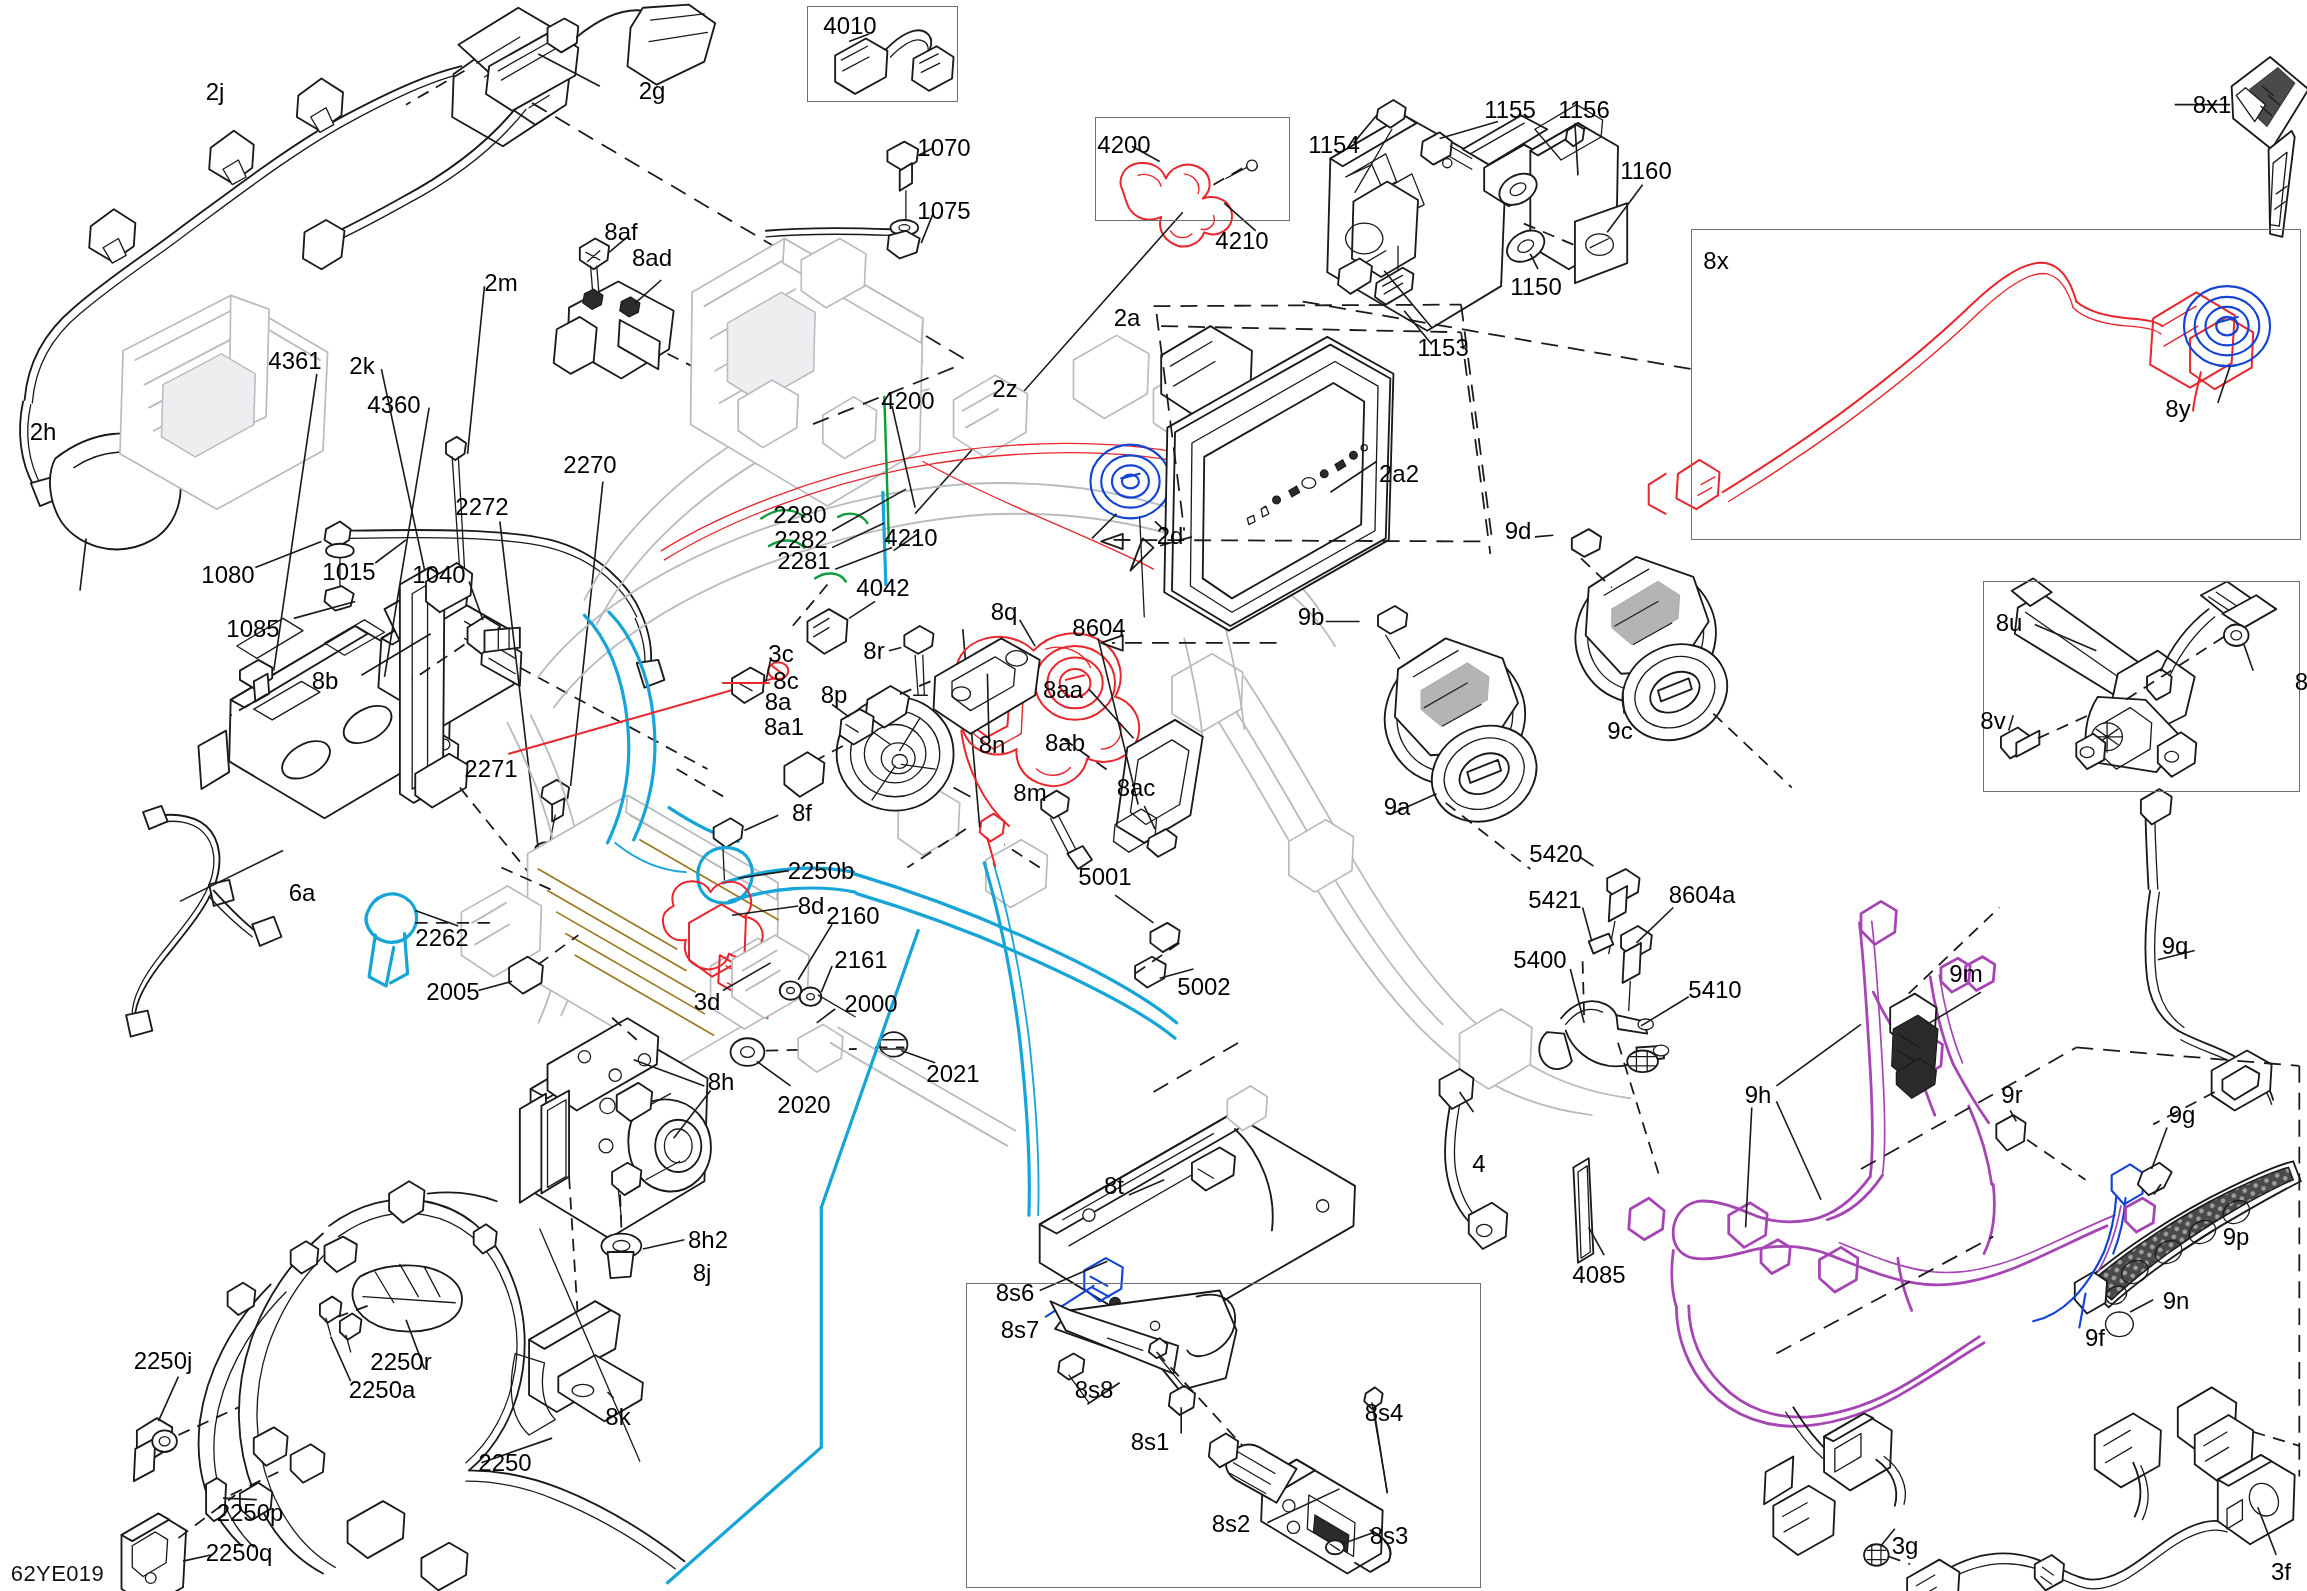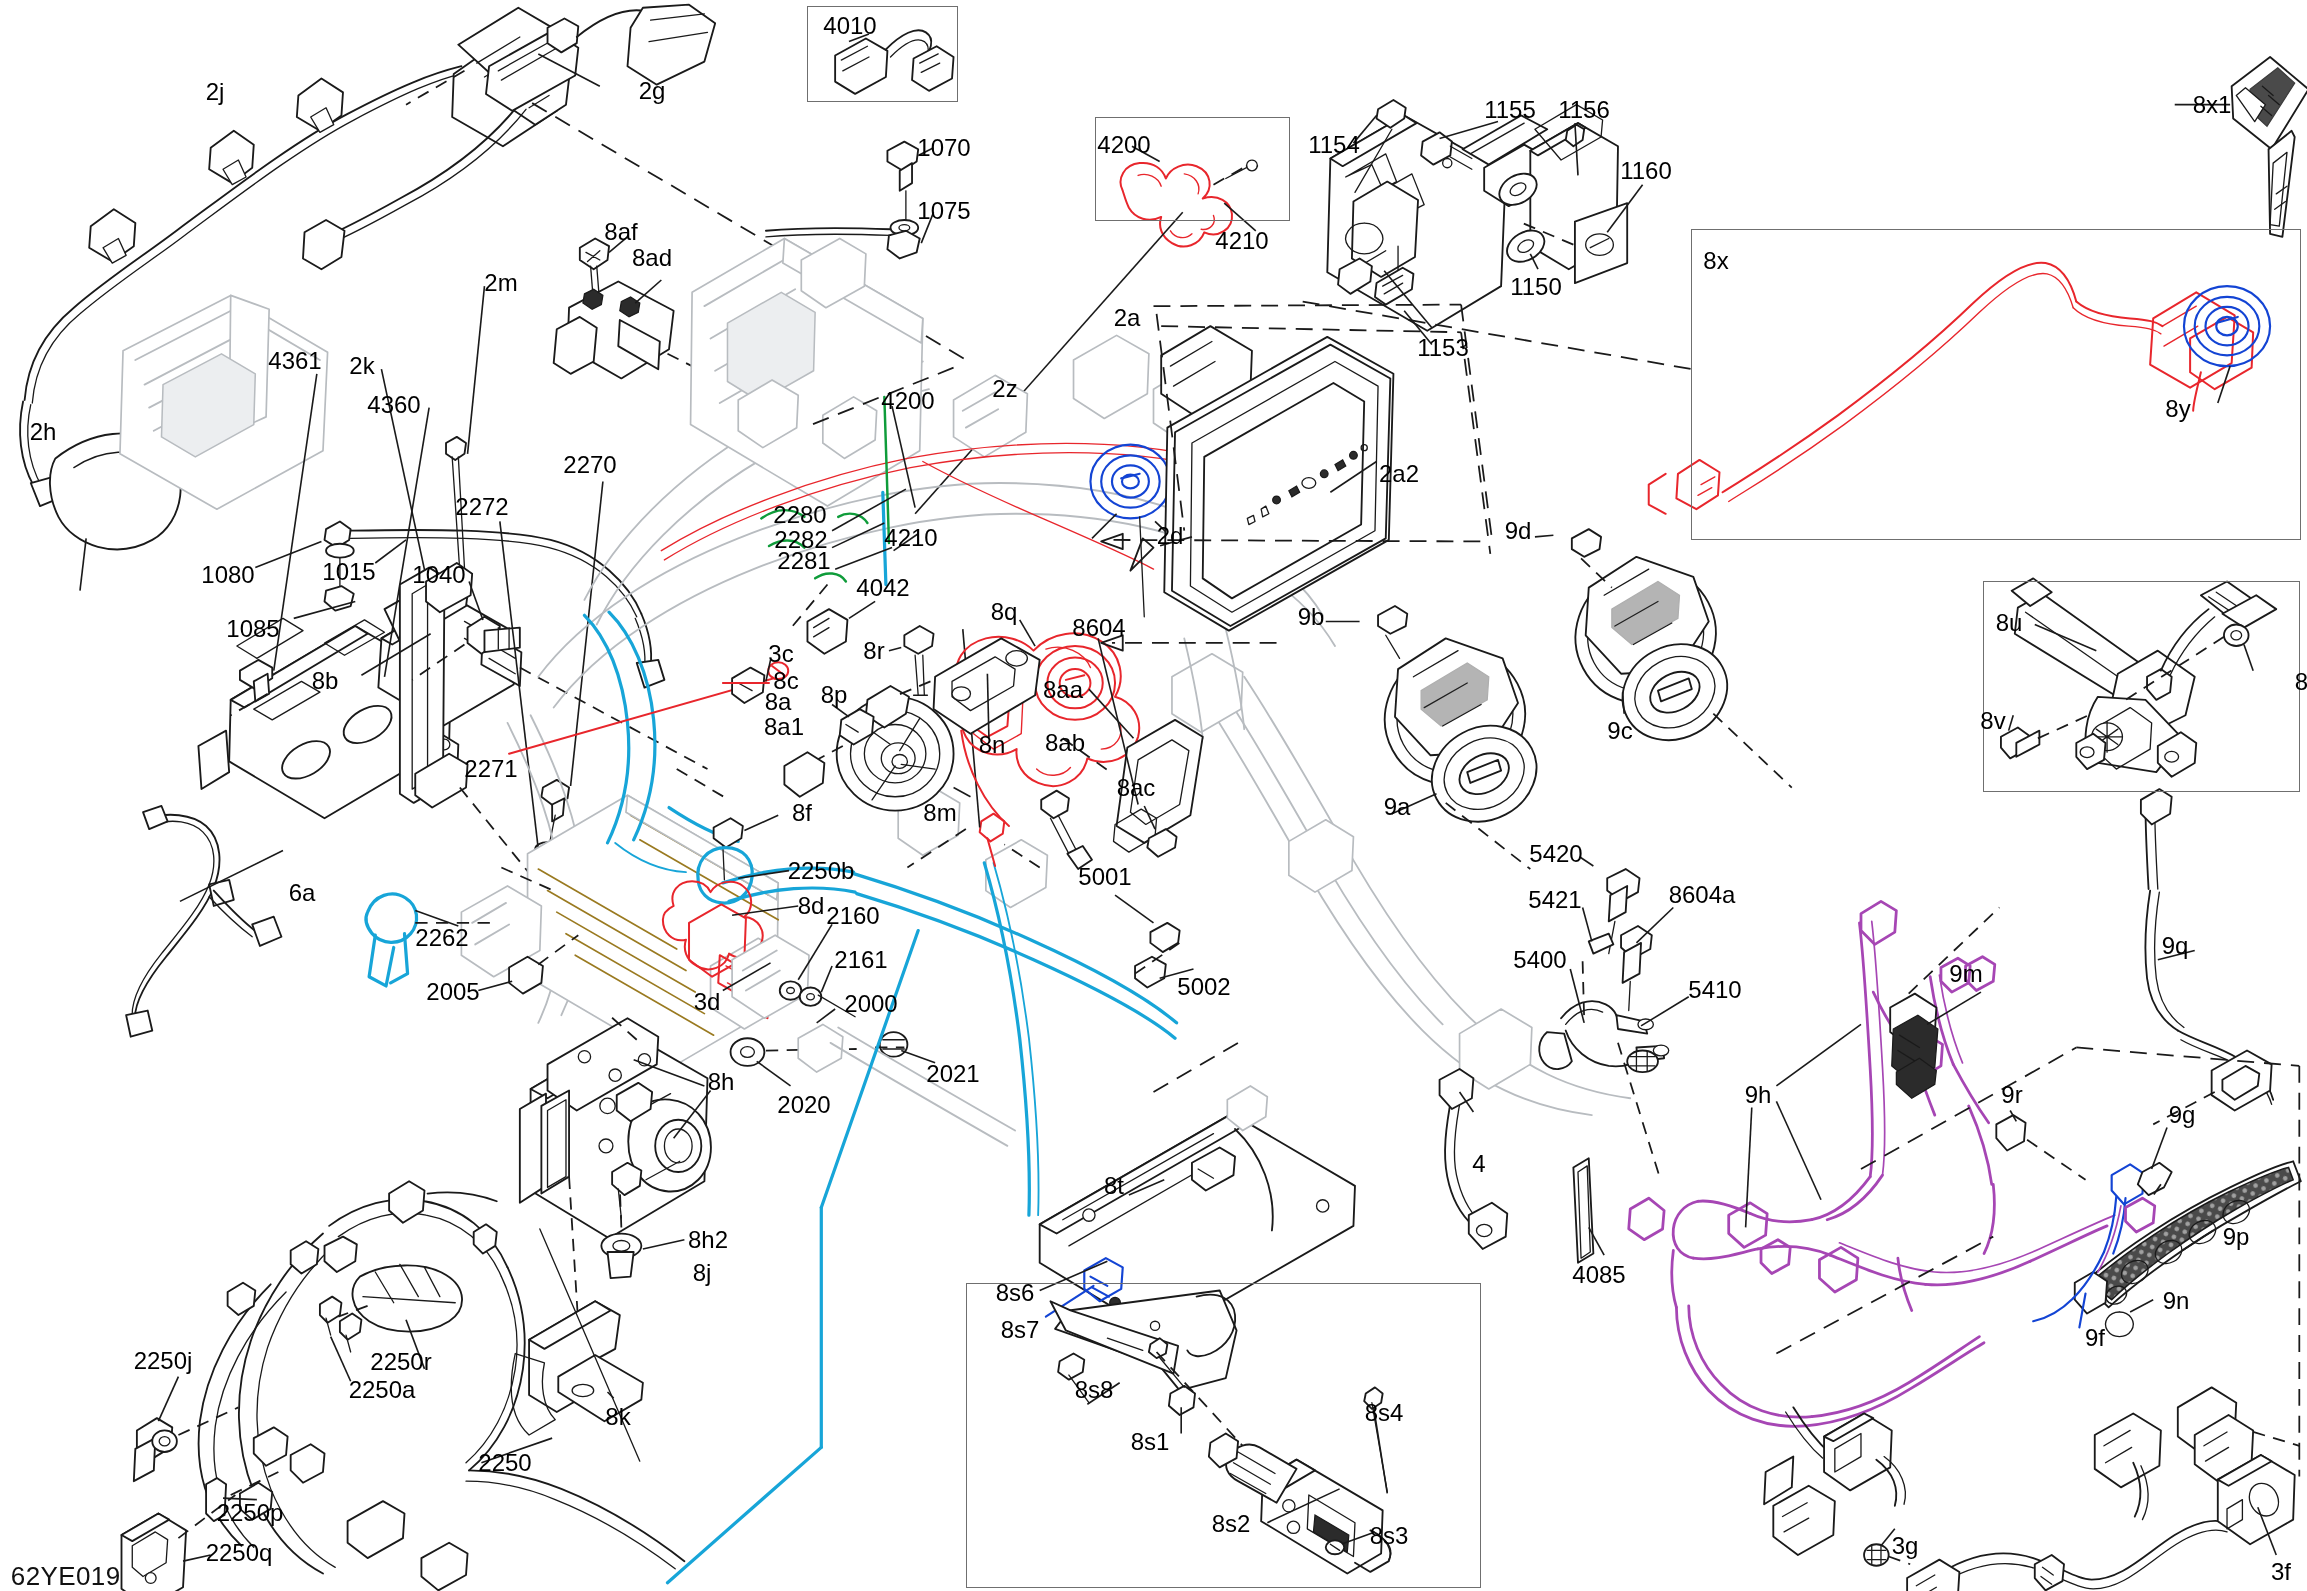--- a/index.html
+++ b/index.html
@@ -18,21 +18,21 @@
     color:#000;
     white-space:nowrap;
     letter-spacing:0px;
     line-height:1;
     transform:translate(-50%,-50%);
     user-select:none;
   }
   .code{
     position:absolute;
     left:10.8px;top:1561px;
-    font-size:26px;
+    font-size:22px;
     color:#111;
     letter-spacing:0.4px;
   }
   .inset{
     position:absolute;
     border:1.5px solid #6f6f6f;
     background:transparent;
     box-sizing:border-box;
   }
 </style>
@@ -1045,21 +1045,21 @@
       <div class="lbl" style="left: 1099px; top: 628px;">8604</div>
       <div class="lbl" style="left: 1063px; top: 690px;">8aa</div>
       <div class="lbl" style="left: 1065px; top: 743px;">8ab</div>
       <div class="lbl" style="left: 1136px; top: 788px;">8ac</div>
       <div class="lbl" style="left: 1399px; top: 474px;">2a2</div>
       <div class="lbl" style="left: 1170px; top: 536px;">2d</div>
       <div class="lbl" style="left: 778px; top: 702px;">8a</div>
       <div class="lbl" style="left: 784px; top: 727px;">8a1</div>
       <div class="lbl" style="left: 834px; top: 695px;">8p</div>
       <div class="lbl" style="left: 992px; top: 745px;">8n</div>
-      <div class="lbl" style="left: 940px; top: 793px; margin-top: 20px;">8m</div>
+      <div class="lbl" style="left: 1030px; top: 793px;">8m</div>
       <div class="lbl" style="left: 802px; top: 813px;">8f</div>
       <div class="lbl" style="left: 821px; top: 871px;">2250b</div>
       <div class="lbl" style="left: 811px; top: 906px;">8d</div>
       <div class="lbl" style="left: 853px; top: 916px;">2160</div>
       <div class="lbl" style="left: 861px; top: 960px;">2161</div>
       <div class="lbl" style="left: 871px; top: 1004px;">2000</div>
       <div class="lbl" style="left: 707px; top: 1002px;">3d</div>
       <div class="lbl" style="left: 453px; top: 992px;">2005</div>
       <div class="lbl" style="left: 442px; top: 938px;">2262</div>
       <div class="lbl" style="left: 302px; top: 845px; margin-top: 48px;">6a</div>

